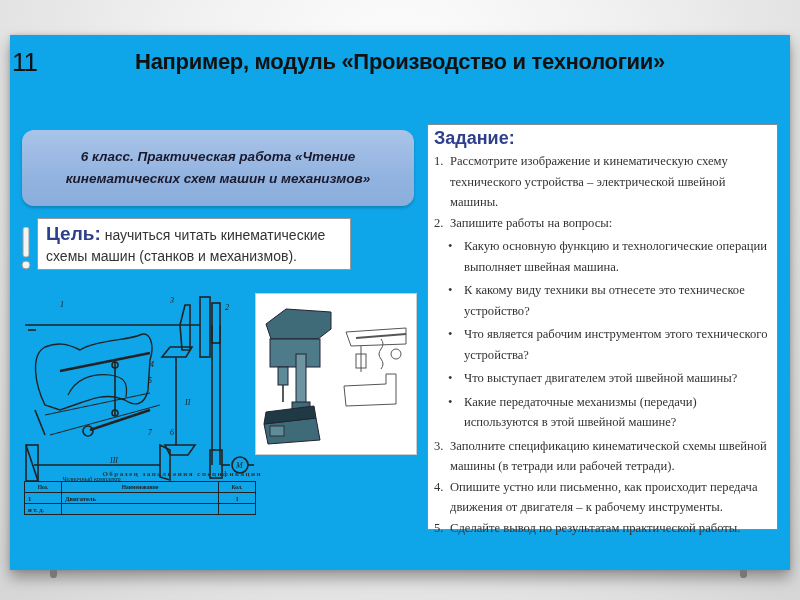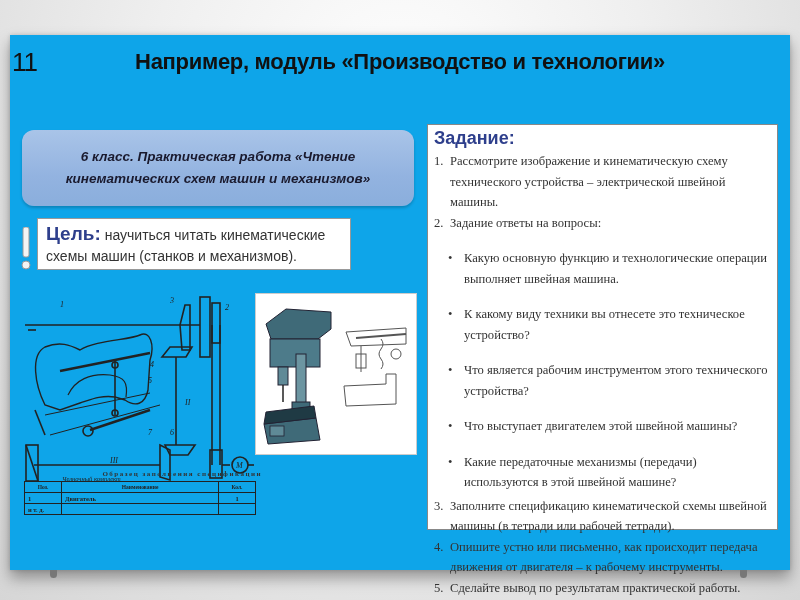--- a/index.html
+++ b/index.html
@@ -50,21 +50,21 @@
     font-family: "Liberation Serif", serif; font-size: 12.6px; color: #333; line-height: 20.5px;
   }
   .task-title {
     font-family: "Liberation Sans", sans-serif; font-weight: bold; color: #2e3f8c;
     font-size: 18px; line-height: 22px; margin-bottom: 2px;
   }
   .task-list { margin: 0; padding: 0; list-style: none; }
   .task-list > li { position: relative; padding-left: 16px; }
   .task-list > li > .num { position: absolute; left: 0; top: 0; }
   .sub-list { margin: 0; padding: 0; list-style: none; }
-  .sub-list li { position: relative; padding-left: 30px; margin-top: 15px; margin-bottom: 3px;}
+  .sub-list li { position: relative; padding-left: 30px; margin-top: 3px; margin-bottom: 3px;}
   .sub-list li::before { content: "•"; position: absolute; left: 14px; top: 0; }
   .diagram { position: absolute; left: 10px; top: 250px; width: 240px; height: 200px; }
   .photo-box {
     position: absolute; left: 245px; top: 258px; width: 160px; height: 160px;
     border: 1px solid #ccc; background: #fff;
   }
   .spec-caption {
     position: absolute; left: 12px; top: 435px; width: 240px; text-align: right;
     font-size: 7px; font-weight: bold; color: #333; letter-spacing: 1.5px;
     font-family: "Liberation Serif", serif;
@@ -207,21 +207,21 @@
 
   <div class="task-box">
     <div class="task-title">Задание:</div>
     <ol class="task-list">
       <li>
         <span class="num">1.</span>
         <span>Рассмотрите изображение и кинематическую схему технического устройства – электрической швейной машины.</span>
       </li>
       <li>
         <span class="num">2.</span>
-        <span>Задание ответы на вопросы:</span>
+        <span>Запишите работы на вопросы:</span>
         <ul class="sub-list" style="margin-left:-16px">
           <li>Какую основную функцию и технологические операции выполняет швейная машина.</li>
           <li>К какому виду техники вы отнесете это техническое устройство?</li>
           <li>Что является рабочим инструментом этого технического устройства?</li>
           <li>Что выступает двигателем этой швейной машины?</li>
           <li>Какие передаточные механизмы (передачи) используются в этой швейной машине?</li>
         </ul>
       </li>
       <li>
         <span class="num">3.</span>

